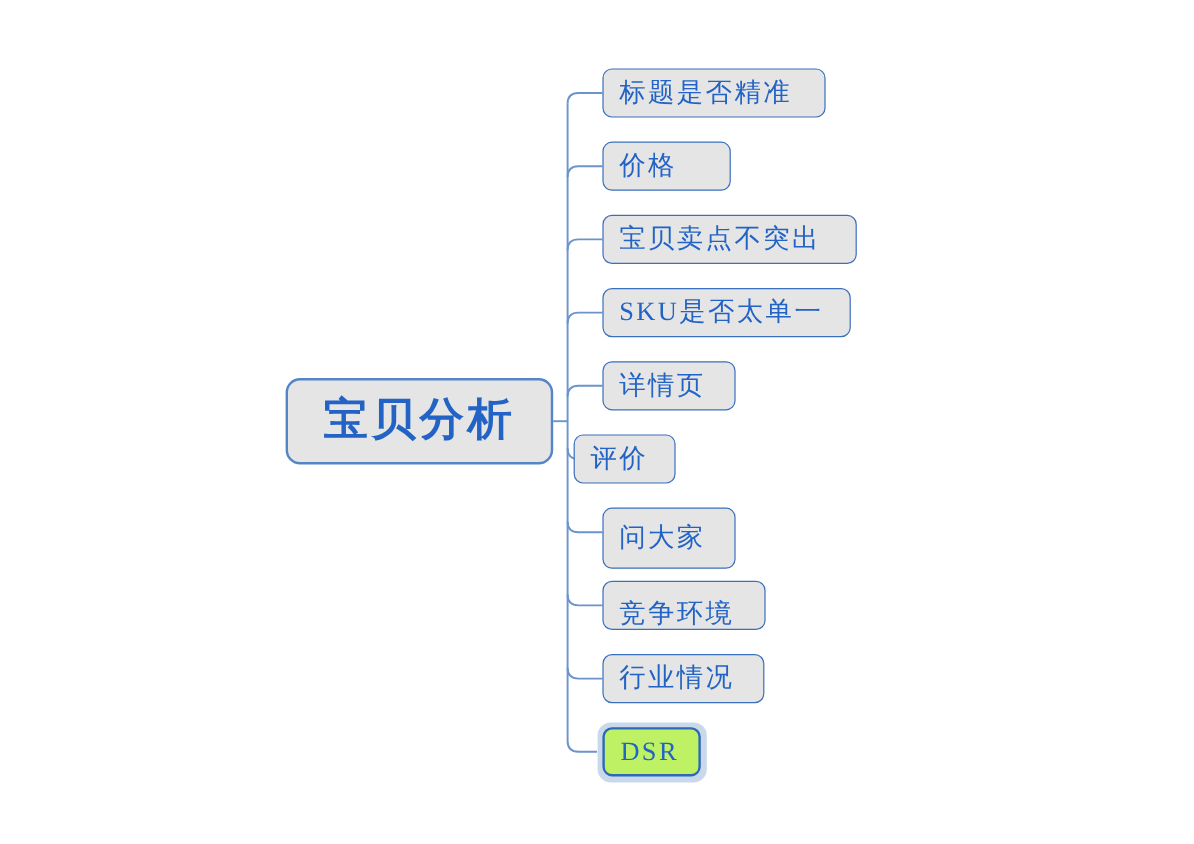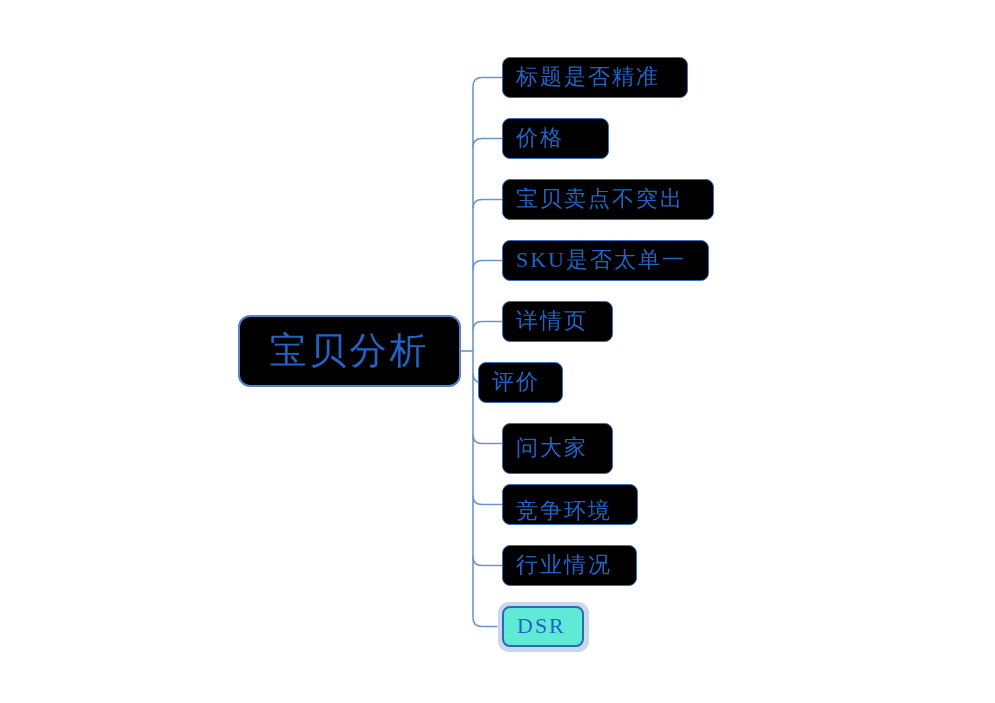--- a/index.html
+++ b/index.html
@@ -18,21 +18,21 @@
   .connectors {
     position: absolute;
     left: 0;
     top: 0;
     width: 995px;
     height: 703px;
   }
   .node {
     position: absolute;
     box-sizing: border-box;
-    background: #000000;
+    background: #e5e5e5;
     border: 1.6px solid #3a6fbd;
     border-radius: 8px;
     display: flex;
     align-items: center;
     padding-left: 13px;
     font-size: 22px;
     letter-spacing: 2px;
     color: #2263c5;
     white-space: nowrap;
     cursor: default;
@@ -43,20 +43,21 @@
     padding-bottom: 2px;
   }
   .root-node {
     justify-content: center;
     padding-left: 0;
     font-size: 37px;
     letter-spacing: 3px;
     border-width: 2px;
     border-color: #5585c8;
     border-radius: 12px;
+    font-weight: bold;
   }
   .selection-halo {
     position: absolute;
     border-radius: 11px;
   }
   .node.selected {
     border-width: 2px;
   }
 </style>
 </head>
@@ -104,17 +105,17 @@
       <div class="node" style="left: 502px; top: 423px; width: 111px; height: 51px; border-color: rgb(58, 111, 189); font-family: Liberation Serif, serif;">
         <span class="label">问大家</span>
       </div>
       <div class="node" style="left: 502px; top: 484px; width: 136px; height: 41px; border-color: rgb(58, 111, 189); align-items: flex-end;">
         <span class="label">竞争环境</span>
       </div>
       <div class="node" style="left: 502px; top: 545px; width: 135px; height: 41px; border-color: rgb(58, 111, 189); text-align: right;">
         <span class="label">行业情况</span>
       </div>
       <div class="selection-halo" style="left: 497.5px; top: 601.5px; width: 91px; height: 50px; background: rgb(201, 217, 235);"></div>
-      <div class="node selected" style="left: 502px; top: 606px; width: 82px; height: 41px; background: #5eead4; border-color: rgb(45, 105, 183);">
+      <div class="node selected" style="left: 502px; top: 606px; width: 82px; height: 41px; background: #bef264; border-color: rgb(45, 105, 183);">
         <span class="label">DSR</span>
       </div>
     </div>
 </div>
 
 </body></html>

